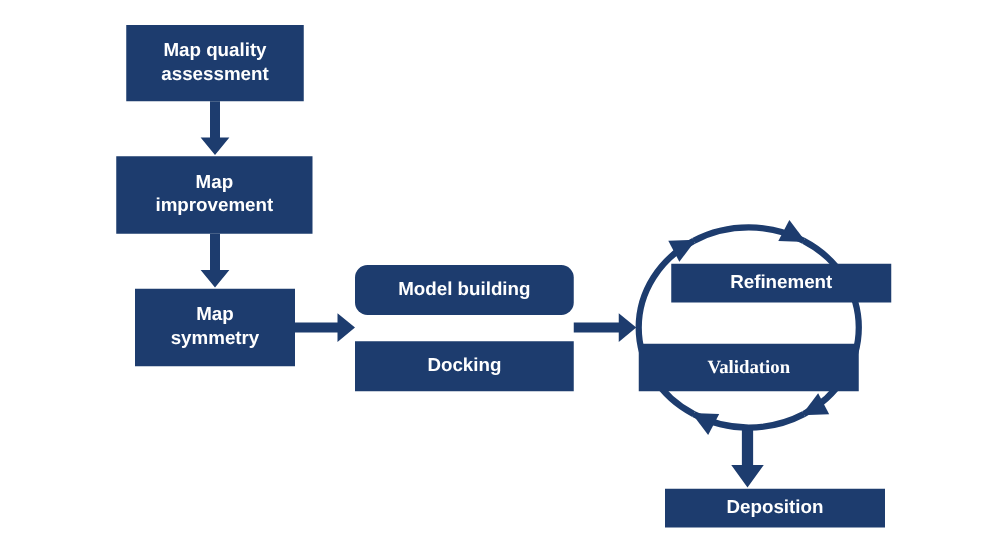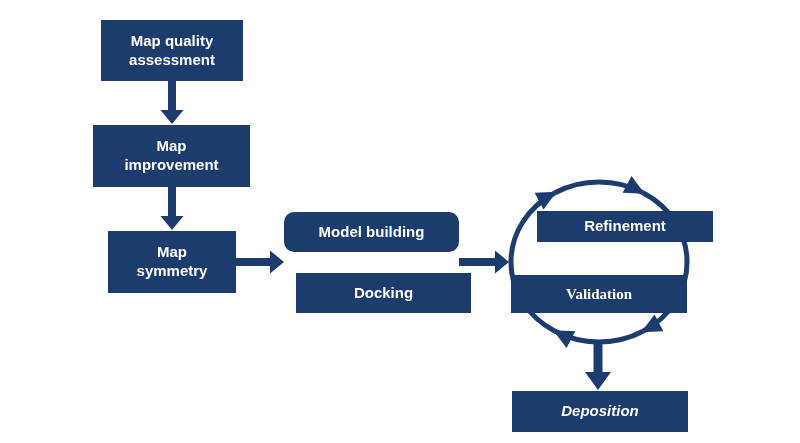--- a/index.html
+++ b/index.html
@@ -55,29 +55,29 @@
 
   <div class="node" style="left:108px;top:231px;width:128px;height:62px;">
     <span class="lbl">Map
 symmetry</span>
   </div>
 
   <div class="node" style="left:284px;top:212px;width:175px;height:40px;border-radius:10px;">
     <span class="lbl">Model building</span>
   </div>
 
-  <div class="node" style="left:284px;top:273px;width:175px;height:40px;margin-left:12px;">
+  <div class="node" style="left:284px;top:273px;width:175px;height:40px;">
     <span class="lbl">Docking</span>
   </div>
 
   <div class="node" style="left:537px;top:211px;width:176px;height:31px;">
     <span class="lbl">Refinement</span>
   </div>
 
   <div class="node" style="left:511px;top:275px;width:176px;height:38px;font-family:Liberation Serif, serif;">
     <span class="lbl">Validation</span>
   </div>
 
-  <div class="node" style="left:512px;top:391px;width:176px;height:41px;font-style:italic;">
+  <div class="node" style="left:532px;top:391px;width:176px;height:31px;">
     <span class="lbl">Deposition</span>
   </div>
 
 </div>
 
 </body></html>

